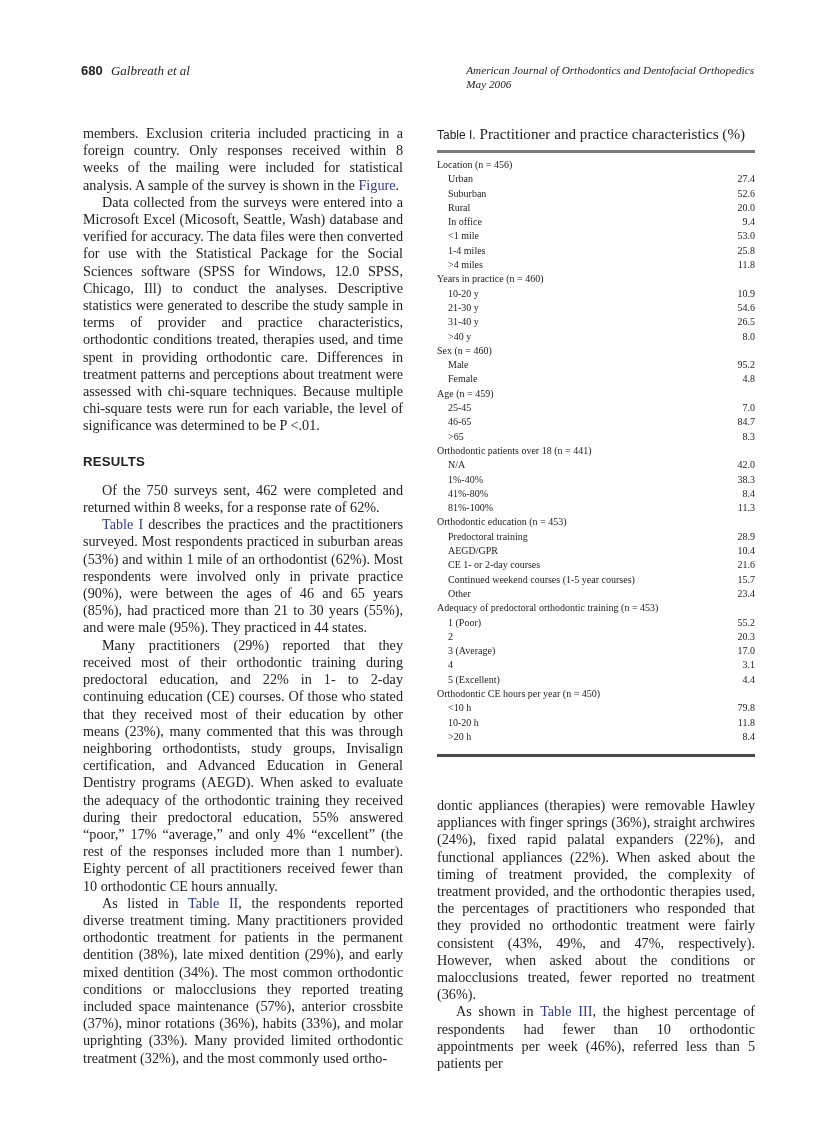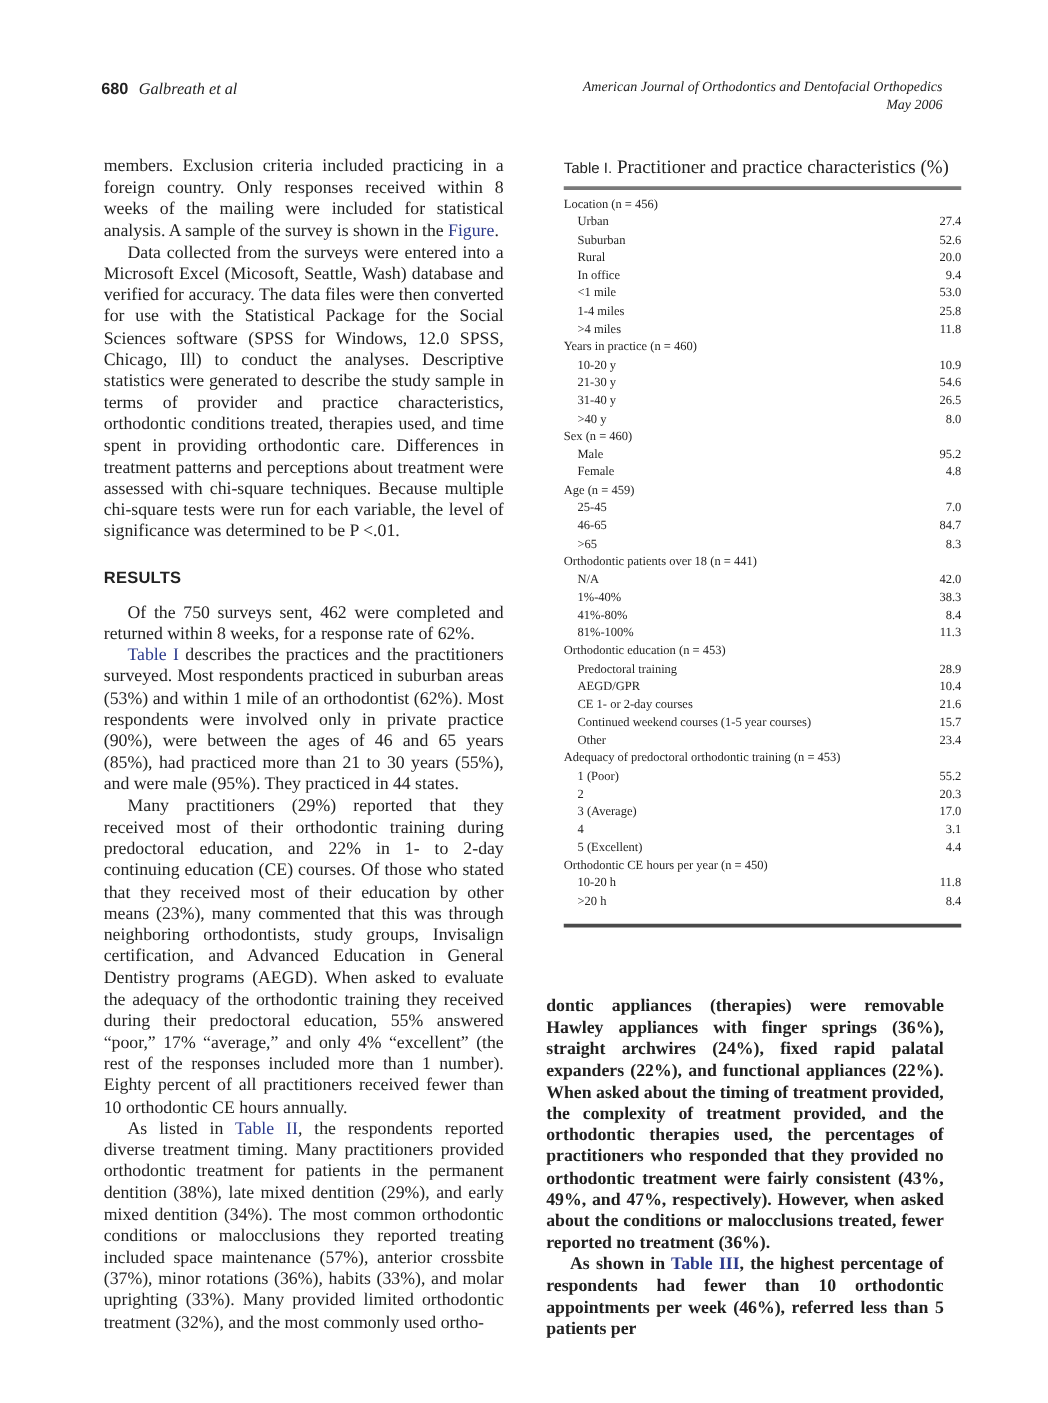--- a/index.html
+++ b/index.html
@@ -4,42 +4,42 @@
 <style>
   html, body { margin:0; padding:0; background:#ffffff; }
   body { width:838px; height:1122px; position:relative; overflow:hidden;
          font-family:"Liberation Serif", "DejaVu Serif", serif; color:#222; }
   .page { position:absolute; left:0; top:0; width:838px; height:1062px; }
 
   
   .hdr-left { position:absolute; left:81px; top:63px; font-size:13px; }
   .hdr-left .pg { font-family:"Liberation Sans", sans-serif; font-weight:bold; font-size:13px; margin-right:5px; }
   .hdr-left .au { font-style:italic; font-size:13px; }
-  .hdr-right { position:absolute; right:84px; top:63px; text-align:right; font-style:italic; font-size:11.2px; line-height:14px; }
+  .hdr-right { position:absolute; right:84px; top:63px; text-align:left; font-style:italic; font-size:11.2px; line-height:14px; }
 
   
   .col-left { position:absolute; left:83px; top:125px; width:320px; font-size:14.2px; line-height:17.2px; }
   .col-left p { margin:0; text-align:justify; }
   .col-left p.ind { text-indent:19px; }
   .sect { font-family:"Liberation Sans", sans-serif; font-weight:bold; font-size:13.2px; margin:18px 0 12px 0; letter-spacing:0.2px; }
   .lnk { color:#2b3a8c; }
 
   
-  .tbl { position:absolute; left:437px; top:124px; width:318px;margin-left:14px; }
+  .tbl { position:absolute; left:437px; top:124px; width:318px; }
   .tbl-title { font-size:15.2px; line-height:20px; white-space:nowrap; }
   .tbl-title .tno { font-family:"Liberation Sans", sans-serif; font-size:12px; }
   .rule-top { height:3px; background:#7a7a7a; margin-top:5px; margin-bottom:5px; }
   .rule-bot { height:3px; background:#4a4a4a; margin-top:10px; }
   .row { display:flex; justify-content:space-between; font-size:10px; line-height:14.3px; }
   .row.grp { padding-left:0; }
   .row.item { padding-left:11px; }
   .row .v { text-align:right; }
 
   
-  .col-right { position:absolute; left:437px; top:797px; width:318px; font-size:14.2px; line-height:17.2px;font-weight:bold; }
+  .col-right { position:absolute; left:437px; top:797px; width:318px; font-size:14.2px; line-height:17.2px; }
   .col-right p { margin:0; text-align:justify; }
   .col-right p.ind { text-indent:19px; }
 </style>
 </head>
 <body>
 
 <div class="page">
 
   <div class="hdr-left">
     <span class="pg">680</span>
@@ -205,20 +205,24 @@
           <span class="v">3.1</span>
         </div>
         <div class="row item">
           <span>5 (Excellent)</span>
           <span class="v">4.4</span>
         </div>
         <div class="row grp">
           <span>Orthodontic CE hours per year (n = 450)</span>
         </div>
         <div class="row item">
+          <span>&lt;10 h</span>
+          <span class="v">79.8</span>
+        </div>
+        <div class="row item">
           <span>10-20 h</span>
           <span class="v">11.8</span>
         </div>
         <div class="row item">
           <span>&gt;20 h</span>
           <span class="v">8.4</span>
         </div>
       </div>
     <div class="rule-bot"></div>
   </div>

